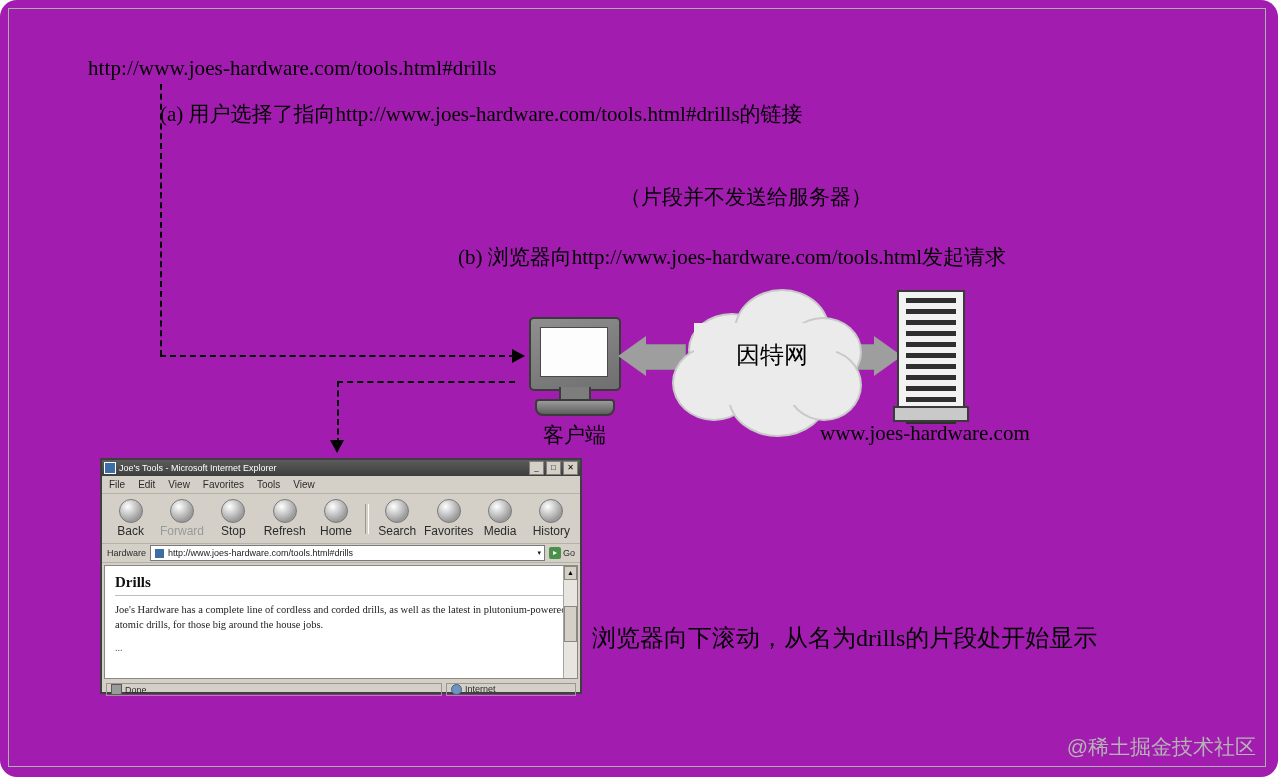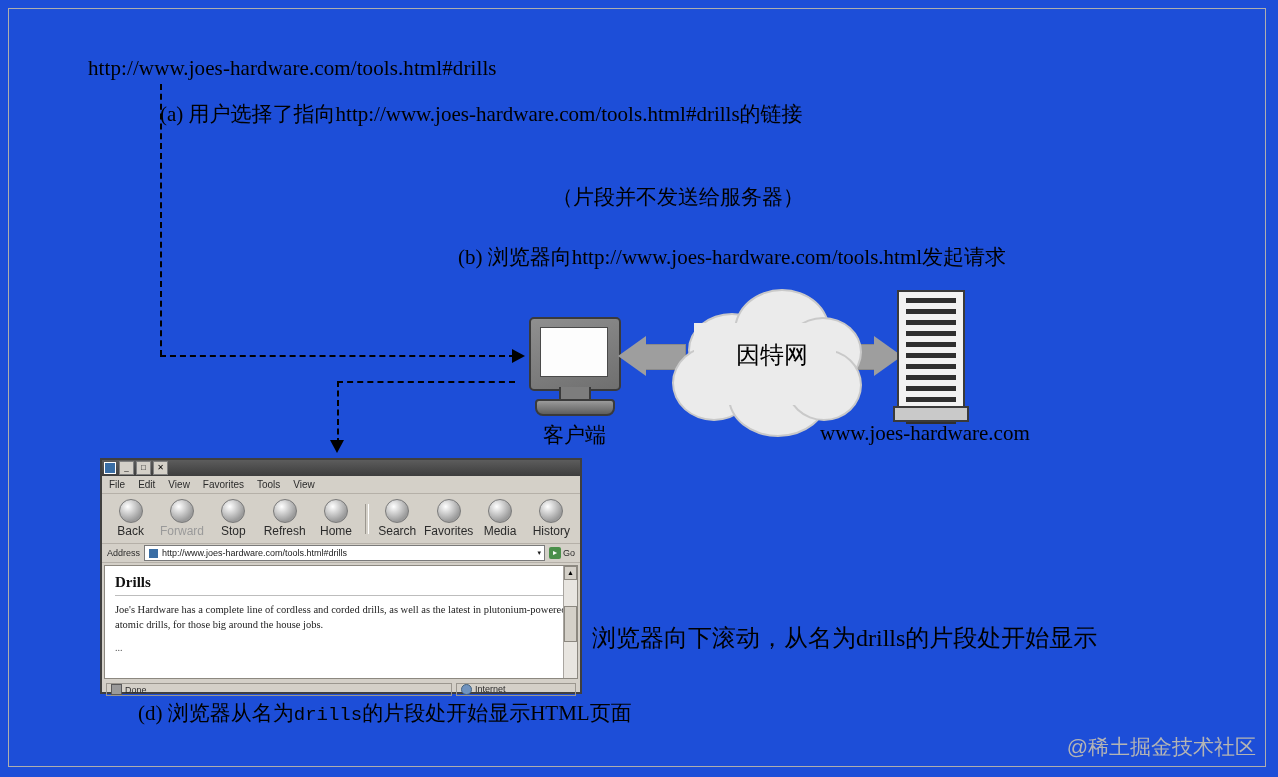--- a/index.html
+++ b/index.html
@@ -4,23 +4,24 @@
 <style>
   html, body {
     margin: 0;
     padding: 0;
     background: #ffffff;
   }
   #root {
     position: relative;
     width: 1278px;
     height: 777px;
-    background: #1d4ed8;
+    background: #a21caf;
     font-family: "Liberation Serif", serif;
     overflow: hidden;
+    border-radius: 17px;
   }
   .frame {
     position: absolute;
     left: 8px;
     top: 8px;
     width: 1258px;
     height: 759px;
     border: 1px solid #aeaeae;
     box-sizing: border-box;
   }
@@ -34,21 +35,21 @@
     top: 56px;
     font-size: 21px;
     letter-spacing: 0.1px;
   }
   .label-a {
     left: 160px;
     top: 100px;
     font-size: 21px;
   }
   .label-frag {
-    left: 552px;
+    left: 620px;
     top: 183px;
     font-size: 21px;
   }
   .label-b {
     left: 458px;
     top: 243px;
     font-size: 21px;
   }
   .label-c {
     left: 725px;
@@ -250,21 +251,21 @@
   }
   .bw-status {
     height: 16px; display: flex; align-items: center; font-size: 9px; color: #2b2b2b;
     padding: 0 4px; gap: 4px; margin-top: 2px;
   }
   .status-cell {
     border: 1px solid #9b978f; height: 13px; display: flex; align-items: center;
     padding: 0 4px; gap: 3px; box-sizing: border-box;
   }
   .status-left { flex: 1 1 auto; align-items: flex-end; }
-  .status-right { width: 120px; justify-content: flex-start; }
+  .status-right { width: 130px; justify-content: flex-start; }
   .globe { width: 9px; height: 9px; border-radius: 50%; background: #6f93bf; border: 1px solid #44637f; }
   .done-ic { width: 9px; height: 9px; background: #9a9a9a; border: 1px solid #5a5a5a; }
 
   .watermark {
     position: absolute; right: 22px; bottom: 16px; font-size: 21px; color: #b4b4b4;
     font-family: "Liberation Sans", sans-serif;
   }
 </style>
 </head>
 <body>
@@ -332,25 +333,25 @@
         <i></i>
         <i></i>
     </div>
     <div class="server-base"></div>
   </div>
   <div class="txt label-server">www.joes-hardware.com</div>
 
 
   <div class="txt label-scroll">浏览器向下滚动，从名为drills的片段处开始显示</div>
 
-  <div class="txt label-d"><span>(d) 浏览器从名为</span><span class="mono">drills</span><span>的片段处开始显示HTML页面</span></div>
 
   <div class="browser">
     <div class="bw-title">
       <span class="ic"></span>
+      <span class="t">Joe's Tools - Microsoft Internet Explorer</span>
       <span class="bw-btns">
         <span>_</span>
         <span>□</span>
         <span>✕</span>
       </span>
     </div>
 
     <div class="bw-menu">
       <span>File</span>
       <span>Edit</span>
@@ -394,21 +395,21 @@
         <div class="g"></div>
         <div>Media</div>
       </div>
       <div class="tb-item">
         <div class="g"></div>
         <div>History</div>
       </div>
     </div>
 
     <div class="bw-address">
-      <span>Address</span>
+      <span>Hardware</span>
       <span class="addr-box">
         <span class="e"></span>
         <span>http://www.joes-hardware.com/tools.html#drills</span>
         <span class="caret">▾</span>
       </span>
       <span class="go-btn">
         <span class="arw">▸</span>
         <span>Go</span>
       </span>
     </div>

